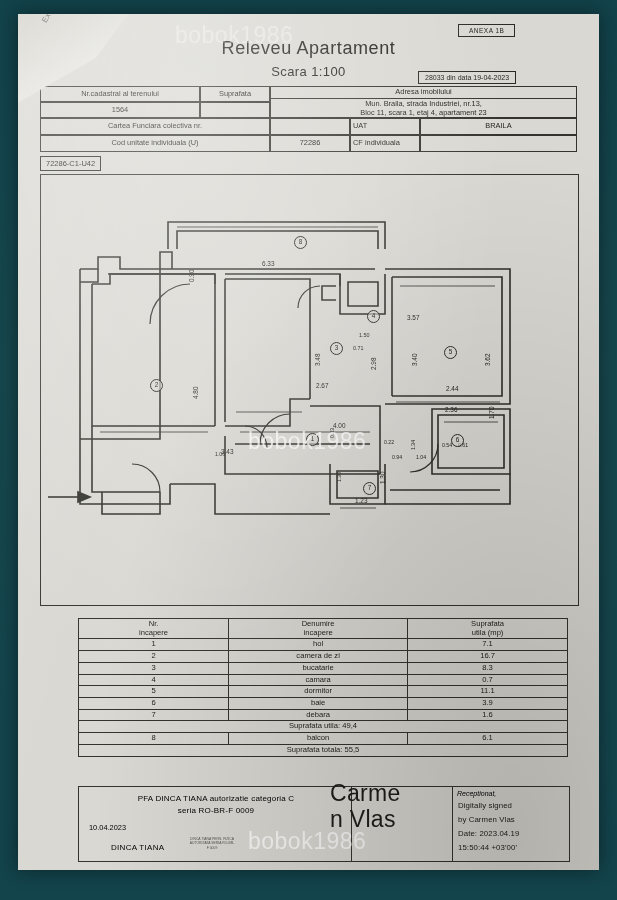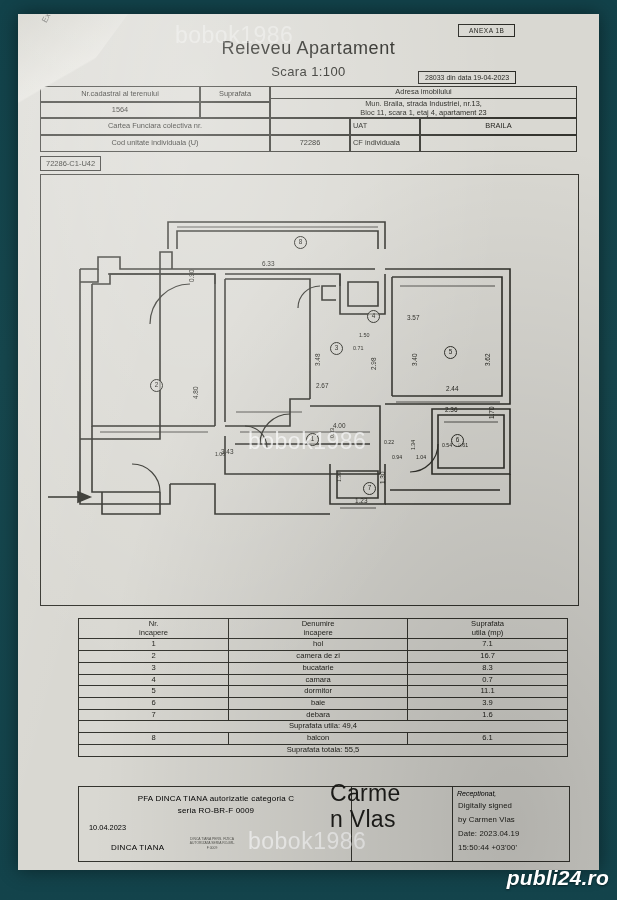--- a/index.html
+++ b/index.html
@@ -340,15 +340,14 @@
 
   <div id="signame">
     <div>Carme</div>
     <div>n Vlas</div>
   </div>
 
   <div class="wm" id="wm1">bobok1986</div>
   <div class="wm" id="wm2">bobok1986</div>
   <div class="wm" id="wm3">bobok1986</div>
 
-  <div id="badge">publi24.ro</div>
 
 </div>
 
 </body></html>

